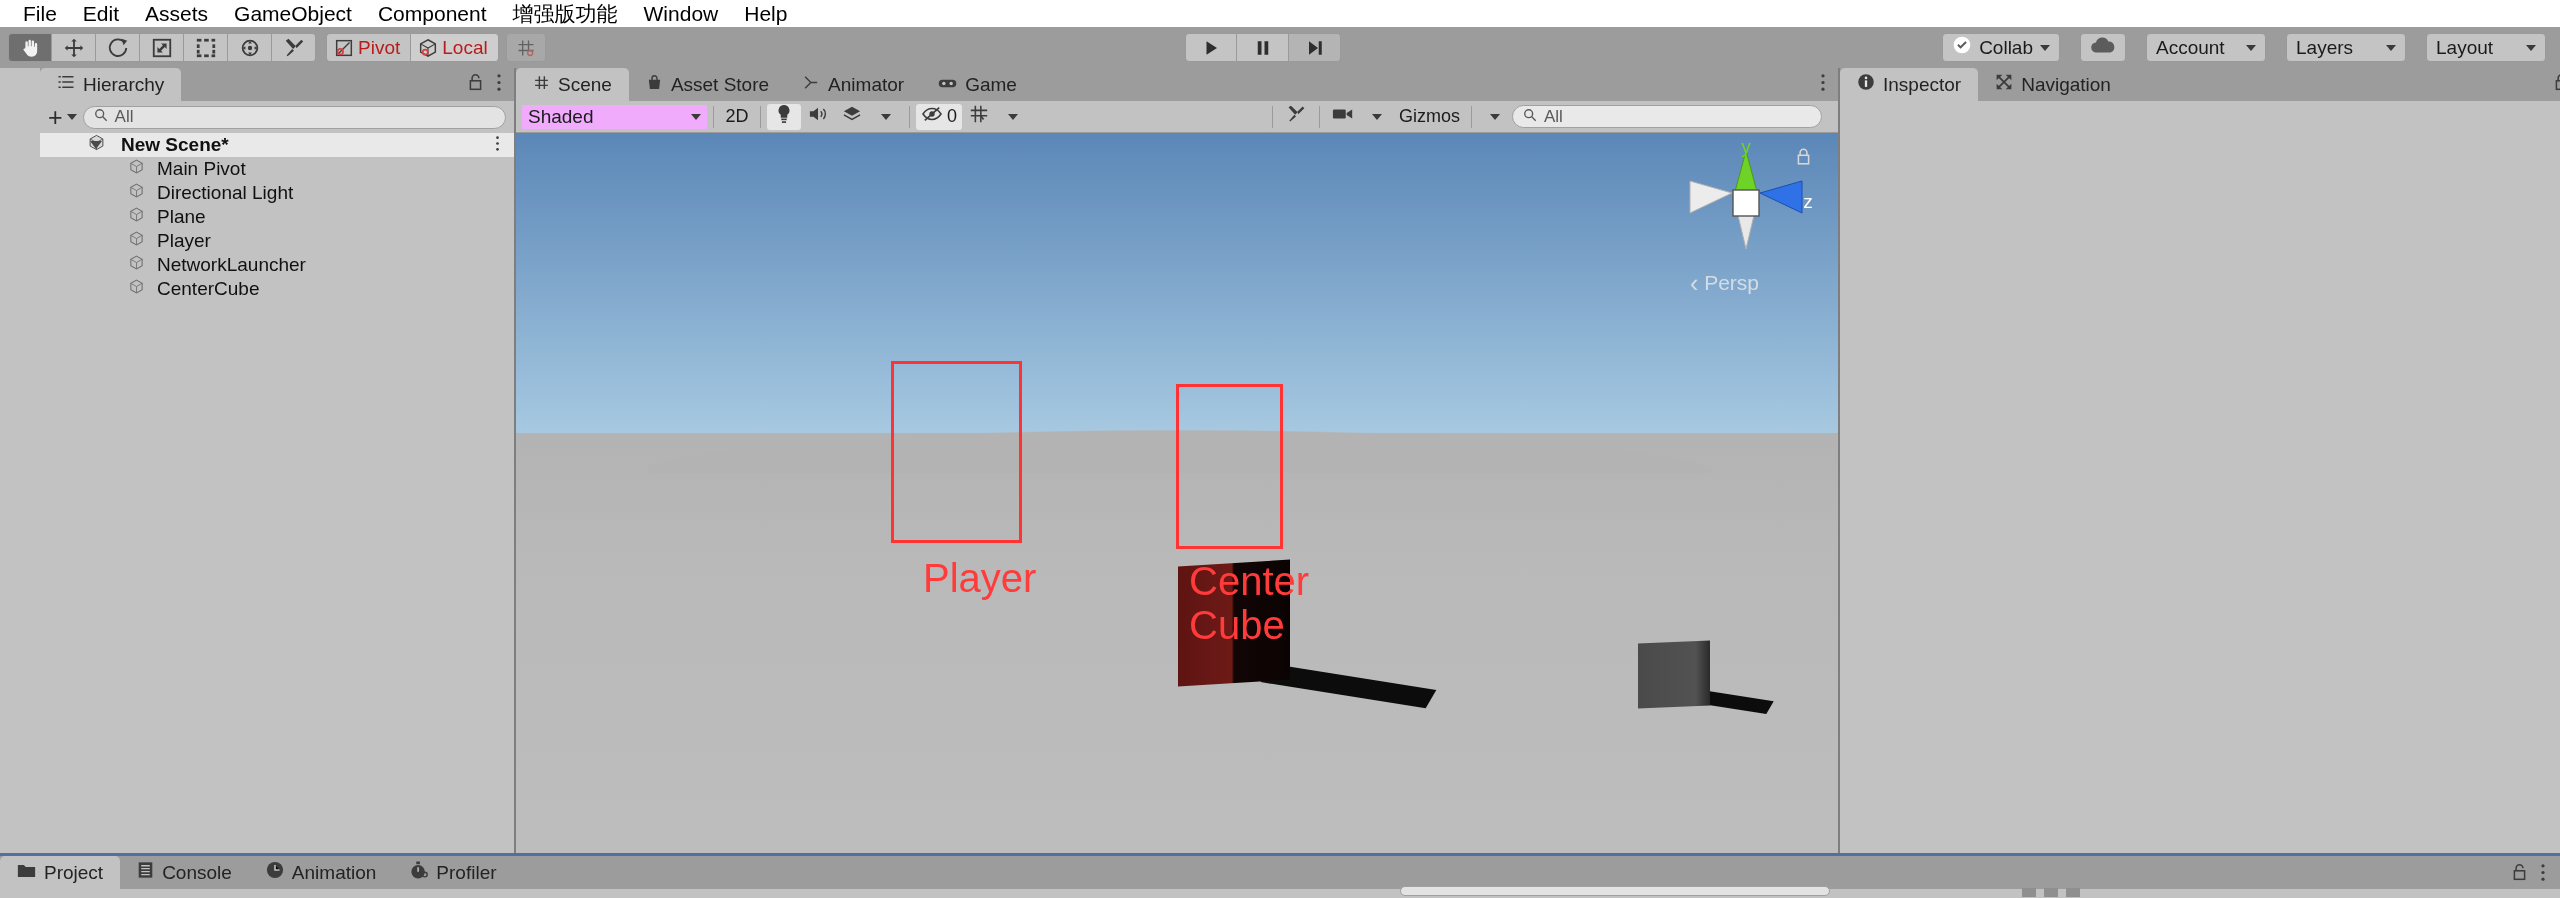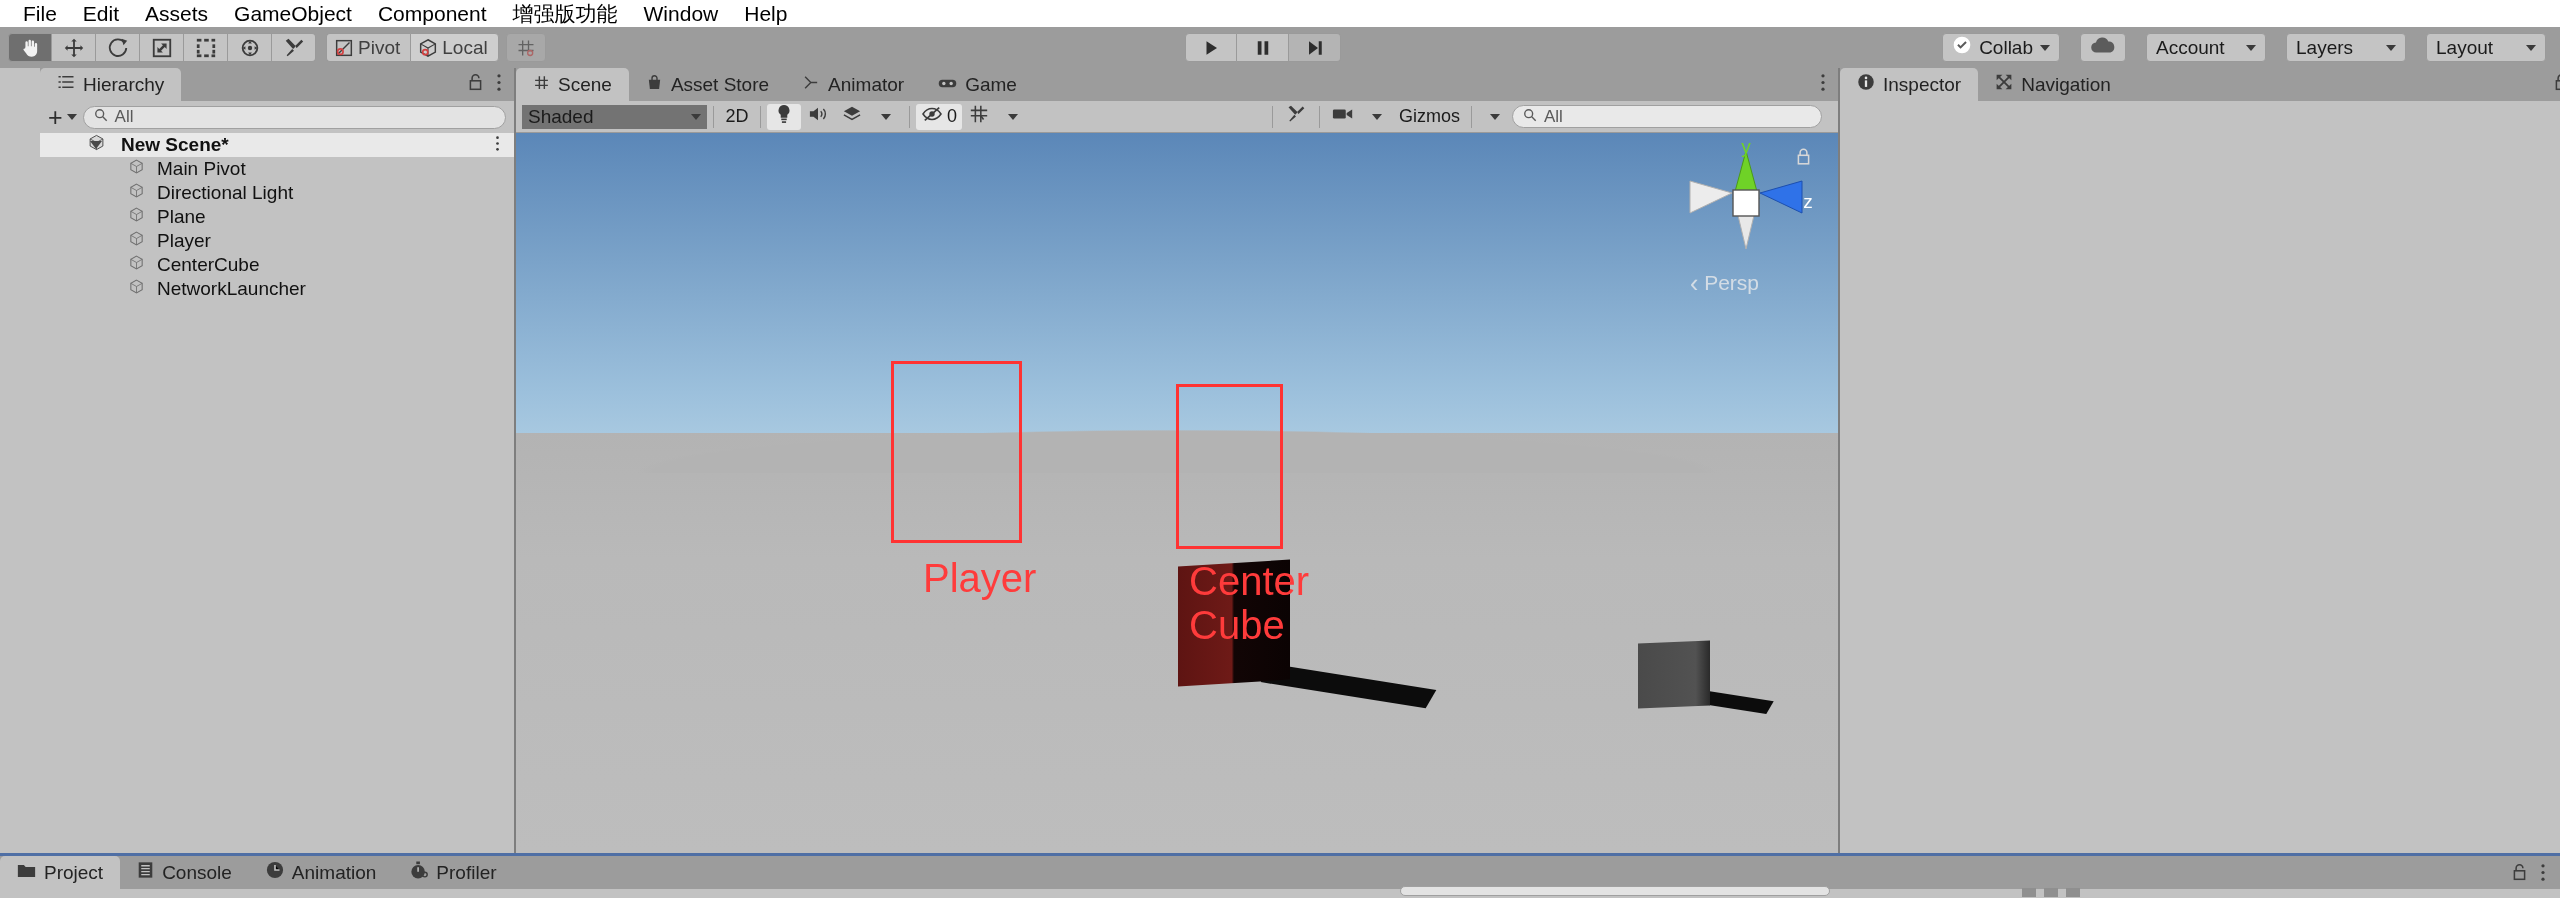--- a/index.html
+++ b/index.html
@@ -55,21 +55,21 @@
   .tbtn:last-child { border-radius: 0 4px 4px 0; }
   .tbtn.sel { background: #6f6f6f; }
   .tbtn svg { display: block; }
 
   .pivotbtn {
     height: 29px;
     background: #c4c4c4;
     border: 1px solid #9a9a9a;
     display: flex; align-items: center;
     padding: 0 10px 0 6px;
-    font-size: 19px; color: #404040;
+    font-size: 19px; color: #b91c1c;
     cursor: pointer;
     gap: 3px;
   }
   .pivotbtn.first { border-radius: 4px 0 0 4px; border-right-width: 0; }
   .pivotbtn.second { border-radius: 0 4px 4px 0; background: #cecece; }
   .snapbtn {
     width: 40px; height: 29px;
     background: #b0b0b0;
     border: 1px solid #9a9a9a;
     border-radius: 4px;
@@ -200,21 +200,21 @@
   #scene-toolbar {
     height: 32px;
     background: #c2c2c2;
     display: flex; align-items: center;
     padding: 0 6px;
     gap: 0;
     border-bottom: 1px solid #9a9a9a;
   }
   .sdrop {
     height: 24px;
-    background: #737373;
+    background: #f0abfc;
     display: flex; align-items: center; justify-content: space-between;
     font-size: 19px; color: #1b1b1b;
     padding: 0 6px;
     cursor: pointer;
     min-width: 0;
   }
   .sdivider { width: 1px; height: 22px; background: #9a9a9a; margin: 0 6px; }
   .sbtn {
     height: 26px; min-width: 34px;
     display: flex; align-items: center; justify-content: center;
@@ -594,30 +594,30 @@
         </span>
         <span>Player</span>
       </div>
       <div class="hrow child">
         <span>
           <svg width="17" height="17" viewBox="0 0 24 24">
               <path fill="none" stroke="#6f6f6f" stroke-width="1.5" d="M12 3l8 4.5v9L12 21l-8-4.5v-9z"></path>
               <path fill="none" stroke="#6f6f6f" stroke-width="1.2" d="M4 7.5l8 4.5 8-4.5M12 12v9"></path>
             </svg>
         </span>
-        <span>CenterCube</span>
+        <span>NetworkLauncher</span>
       </div>
       <div class="hrow child">
         <span>
           <svg width="17" height="17" viewBox="0 0 24 24">
               <path fill="none" stroke="#6f6f6f" stroke-width="1.5" d="M12 3l8 4.5v9L12 21l-8-4.5v-9z"></path>
               <path fill="none" stroke="#6f6f6f" stroke-width="1.2" d="M4 7.5l8 4.5 8-4.5M12 12v9"></path>
             </svg>
         </span>
-        <span>NetworkLauncher</span>
+        <span>CenterCube</span>
       </div>
     </div>
   </div>
 
   <div class="panel" id="sceneview">
     <div class="tabrow">
       <div class="tab active">
         <span>
           <svg width="17" height="17" viewBox="0 0 24 24">
               <path stroke="#3c3c3c" stroke-width="2" d="M3 9h18M3 16h18M9 3v18M16 3v18"></path>

